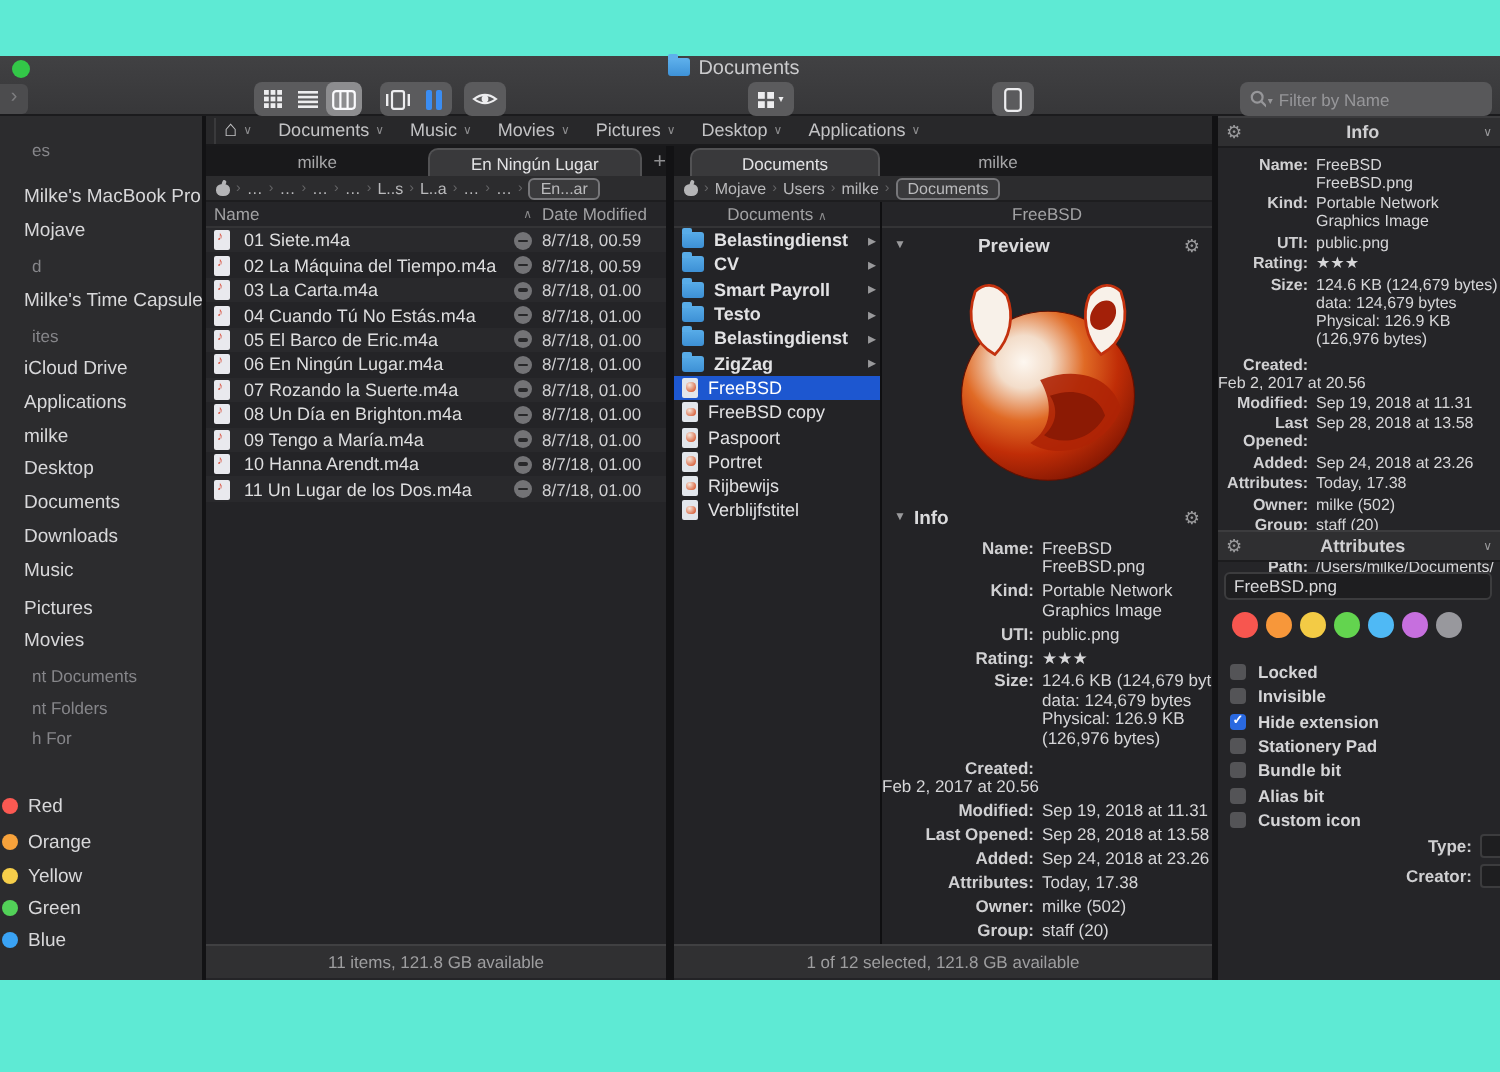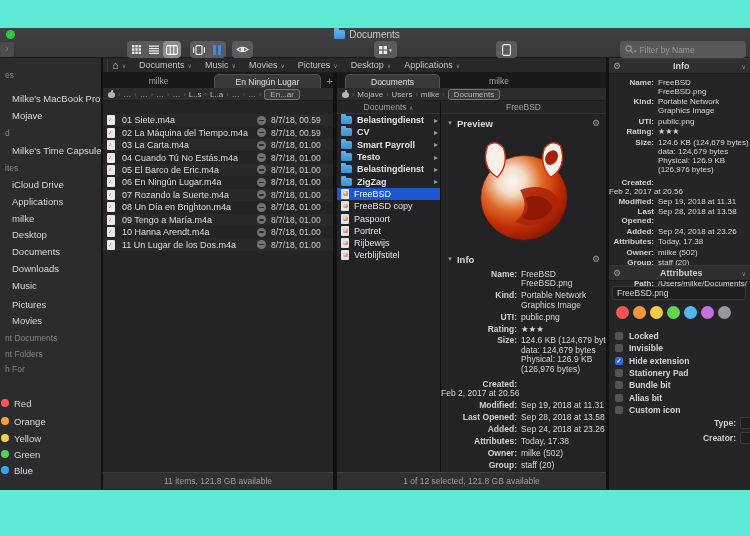--- a/index.html
+++ b/index.html
@@ -63,21 +63,21 @@
   .colhead { position:absolute; left:0; top:28px; width:100%; height:13px; background:#252528;
     border-bottom:1px solid #343436; font-size:8.5px; color:#a2a2a4; display:flex; align-items:center; }
   .sortcaret { font-size:6px; color:#8a8a8c; }
   .statusbar { position:absolute; left:0; top:399px; width:100%; height:17px; background:#303032;
     border-top:1px solid #404042; text-align:center; font-size:8.5px; color:#9e9ea0; line-height:16px; }
 
   
   .sidebar { position:absolute; left:0; top:30px; width:101px; height:432px; background:#2c2c2e; overflow:hidden; }
   .s-row { position:absolute; left:0; right:0; height:12px; display:flex; align-items:center;
     font-size:9.5px; color:#d8d8da; white-space:nowrap; }
-  .s-row.hdr { font-size:8.5px; color:#86868a; padding-left:5px; }
+  .s-row.hdr { font-size:8.5px; color:#86868a; padding-left:16px; }
   .s-row.itm { padding-left:12px; }
   .s-row.tag { padding-left:5px; }
   .sdot { width:8px; height:8px; border-radius:50%; flex:none; margin-left:-4px; margin-right:5px; }
   .vdiv { position:absolute; top:30px; width:2px; height:432px; background:#121214; }
 
   
   .pane-left { position:absolute; left:103px; top:45px; width:230px; height:417px; background:#242427; }
   .pane-left .tab.t1 { width:112px; }
   .pane-left .tab.t2 { width:107px; }
   #file-rows { position:absolute; left:0; top:41px; width:100%; }
@@ -109,21 +109,21 @@
   .pfile::after { content:""; position:absolute; left:2px; top:2.5px; width:4.5px; height:4.5px; border-radius:50%;
     background:radial-gradient(circle at 35% 30%, #f6e8dd, #d23f12); }
   .midsep { position:absolute; left:103px; top:28px; width:1px; height:371px; background:#0f0f11; }
   .pv-col { position:absolute; left:104px; top:28px; width:165px; height:371px; overflow:hidden; }
   .pv-col .chead { height:13px; background:#252528; border-bottom:1px solid #343436;
     font-size:8.5px; color:#a2a2a4; text-align:center; line-height:12px; }
   .sec-hd { display:flex; align-items:center; padding:0 6px; height:14px; }
   .sec-hd .tri { font-size:6px; color:#9a9a9c; margin-right:4px; }
   .sec-hd .t { font-size:9.5px; font-weight:bold; color:#dadadc; flex:1; }
   .sec-hd .gear { font-size:9px; color:#9a9a9c; }
-  #pv-preview-hd { margin-top:2px; }
+  #pv-preview-hd { margin-top:2px;gap:32px; }
   .logo-wrap { height:124px; display:flex; align-items:center; justify-content:center; }
   #pv-info-hd { margin-top:-2px; }
   .fields { padding:4px 2px 0 0; }
   .f-row { display:flex; margin-bottom:2.5px; }
   .f-row.gap { margin-top:6px;flex-direction:column; }
   .pv-col .f-row { font-size:8.5px; line-height:9.4px; }
   .f-label { flex:none; text-align:right; font-weight:bold; color:#d0d0d2; padding-right:4px; }
   .pv-col .f-label { width:80px; }
   .f-vals { color:#d6d6d8; }
   .f-vals div { white-space:nowrap; }
@@ -400,20 +400,25 @@
           <span>L..s</span>
           <span class="crumb-sep">›</span>
           <span>L..a</span>
           <span class="crumb-sep">›</span>
           <span>…</span>
           <span class="crumb-sep">›</span>
           <span>…</span>
           <span class="crumb-sep">›</span>
           <span class="pill">En...ar</span>
         </div>
+      <div class="colhead">
+        <span style="margin-left:4px;">Name</span>
+        <span style="margin-left:auto;" class="sortcaret">∧</span>
+        <span style="margin-left:5px; width:62px;">Date Modified</span>
+      </div>
       <div id="file-rows">
           <div class="frow">
      <span class="afile"></span>
      <span class="fname">01 Siete.m4a</span>
      <span class="rm"></span>
      <span class="fdate">8/7/18, 00.59</span>
    </div>
           <div class="frow">
      <span class="afile"></span>
      <span class="fname">02 La Máquina del Tiempo.m4a</span>

